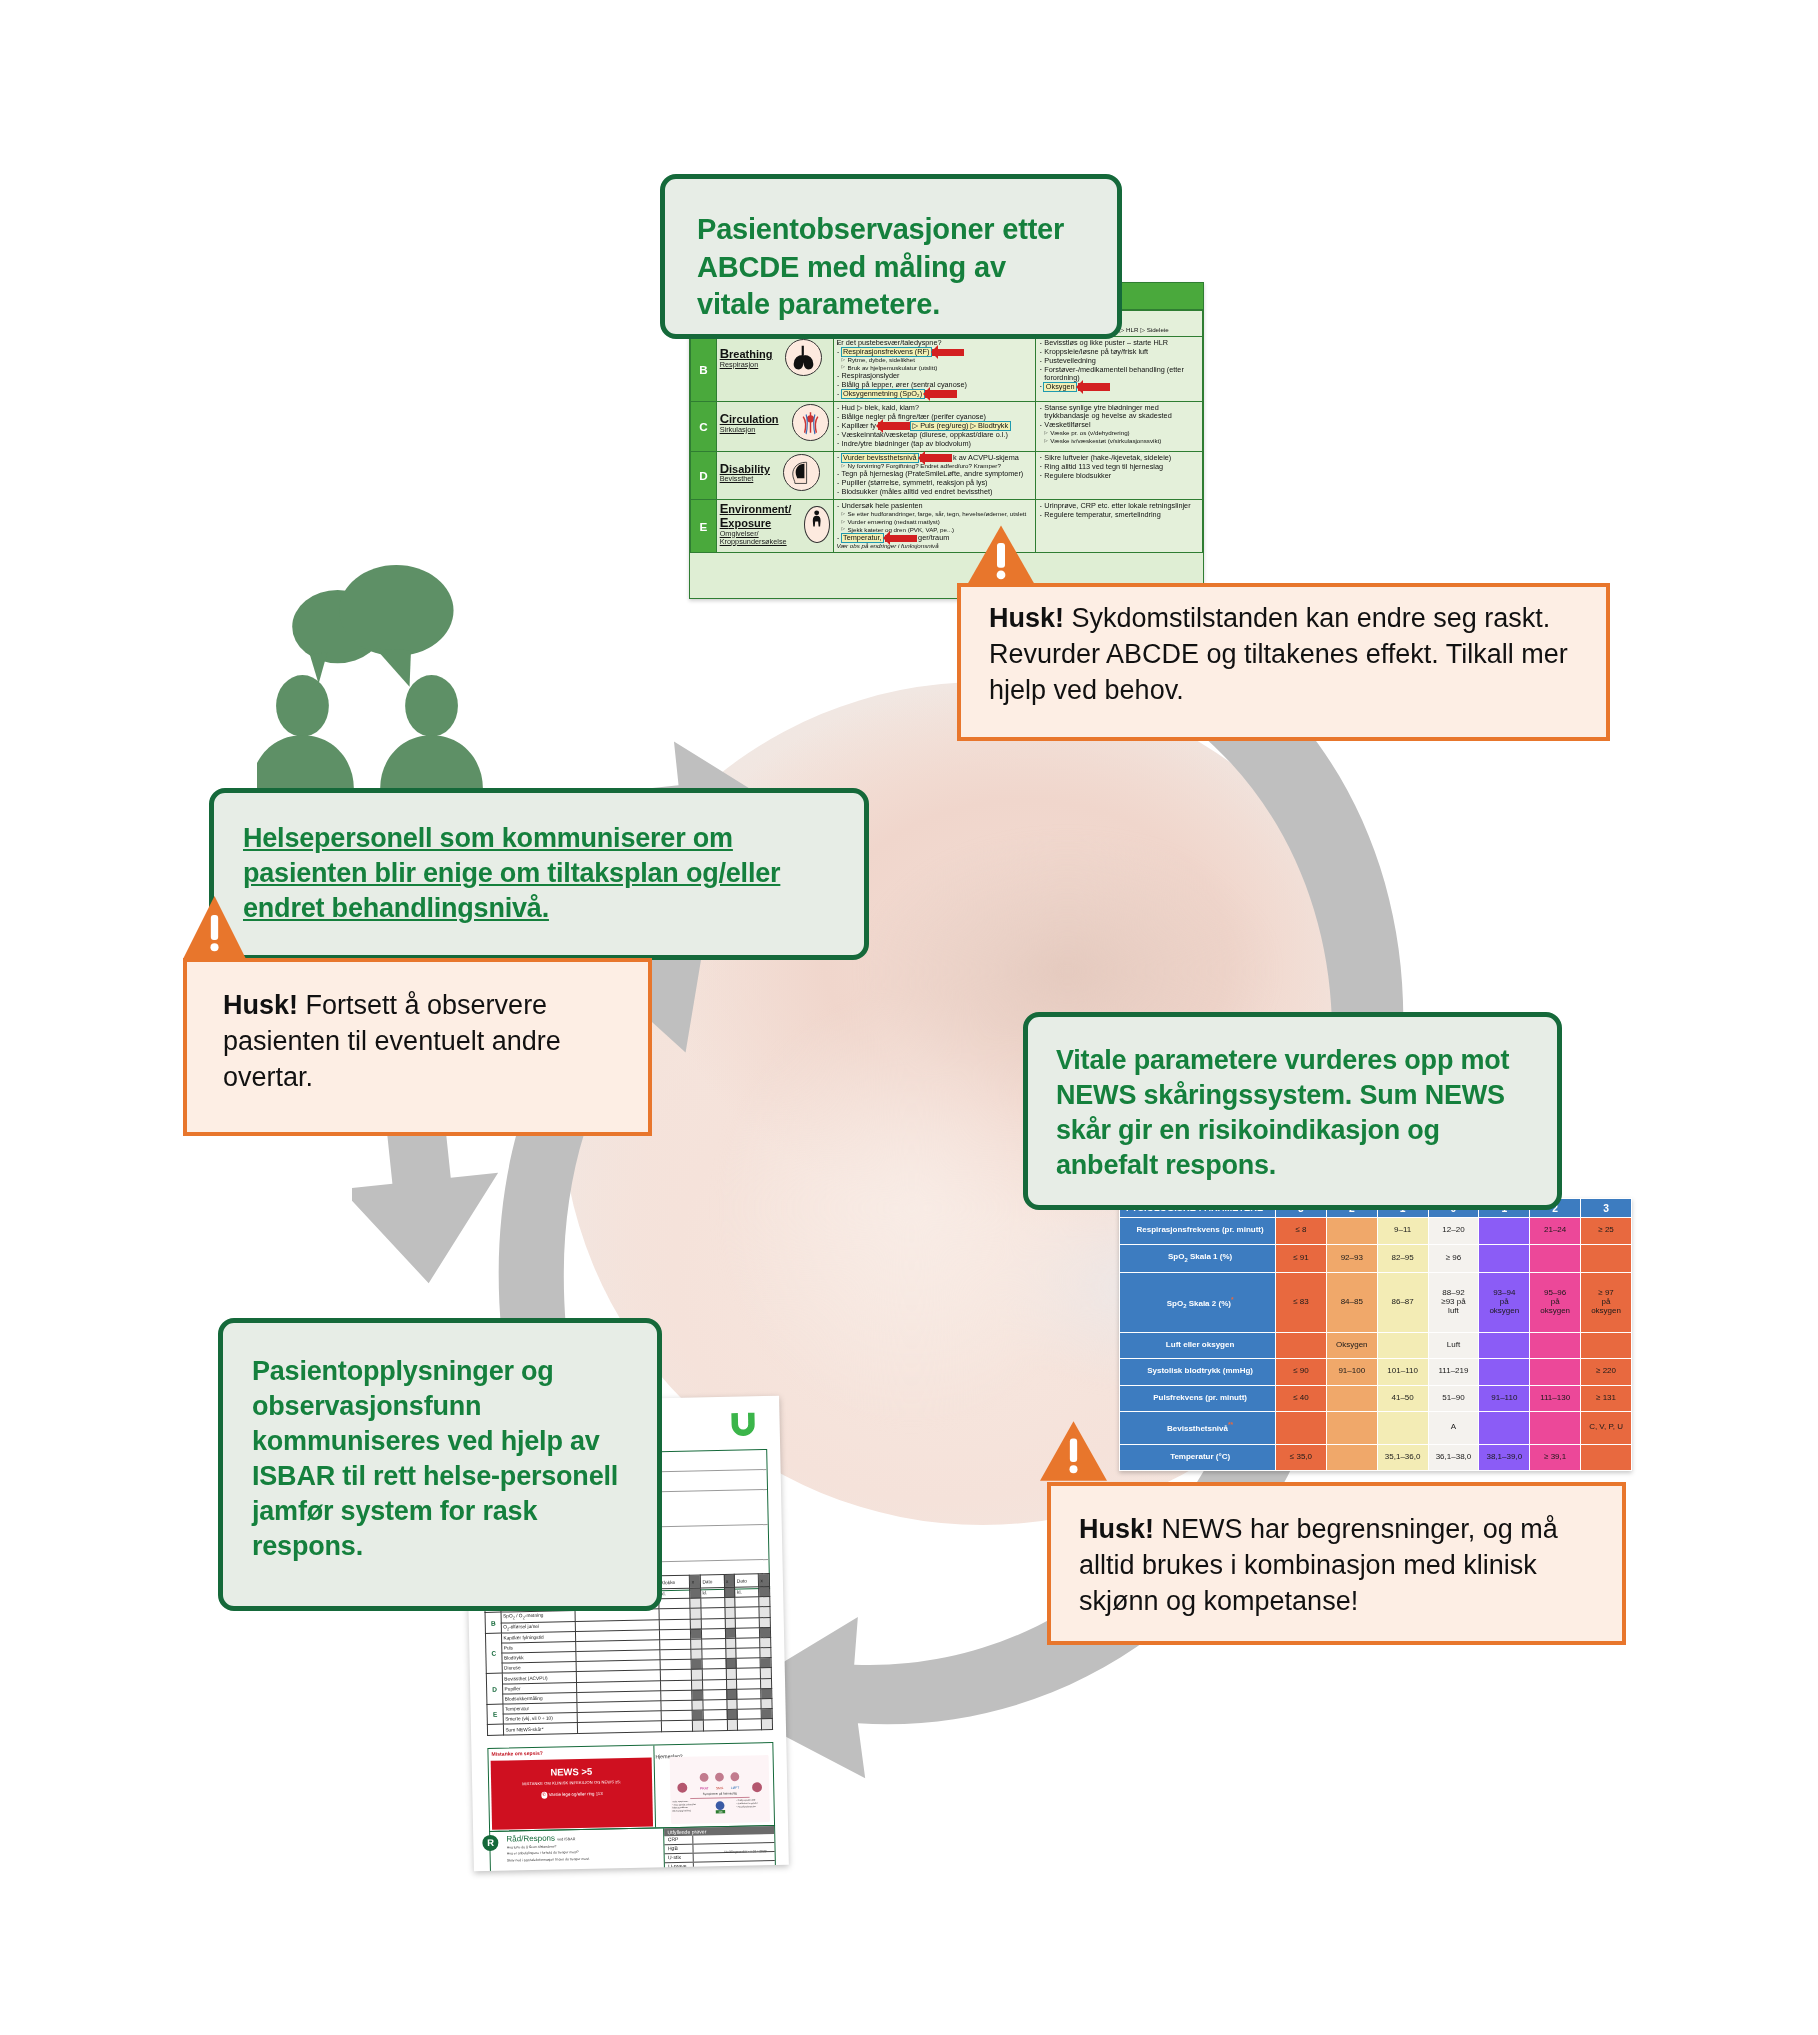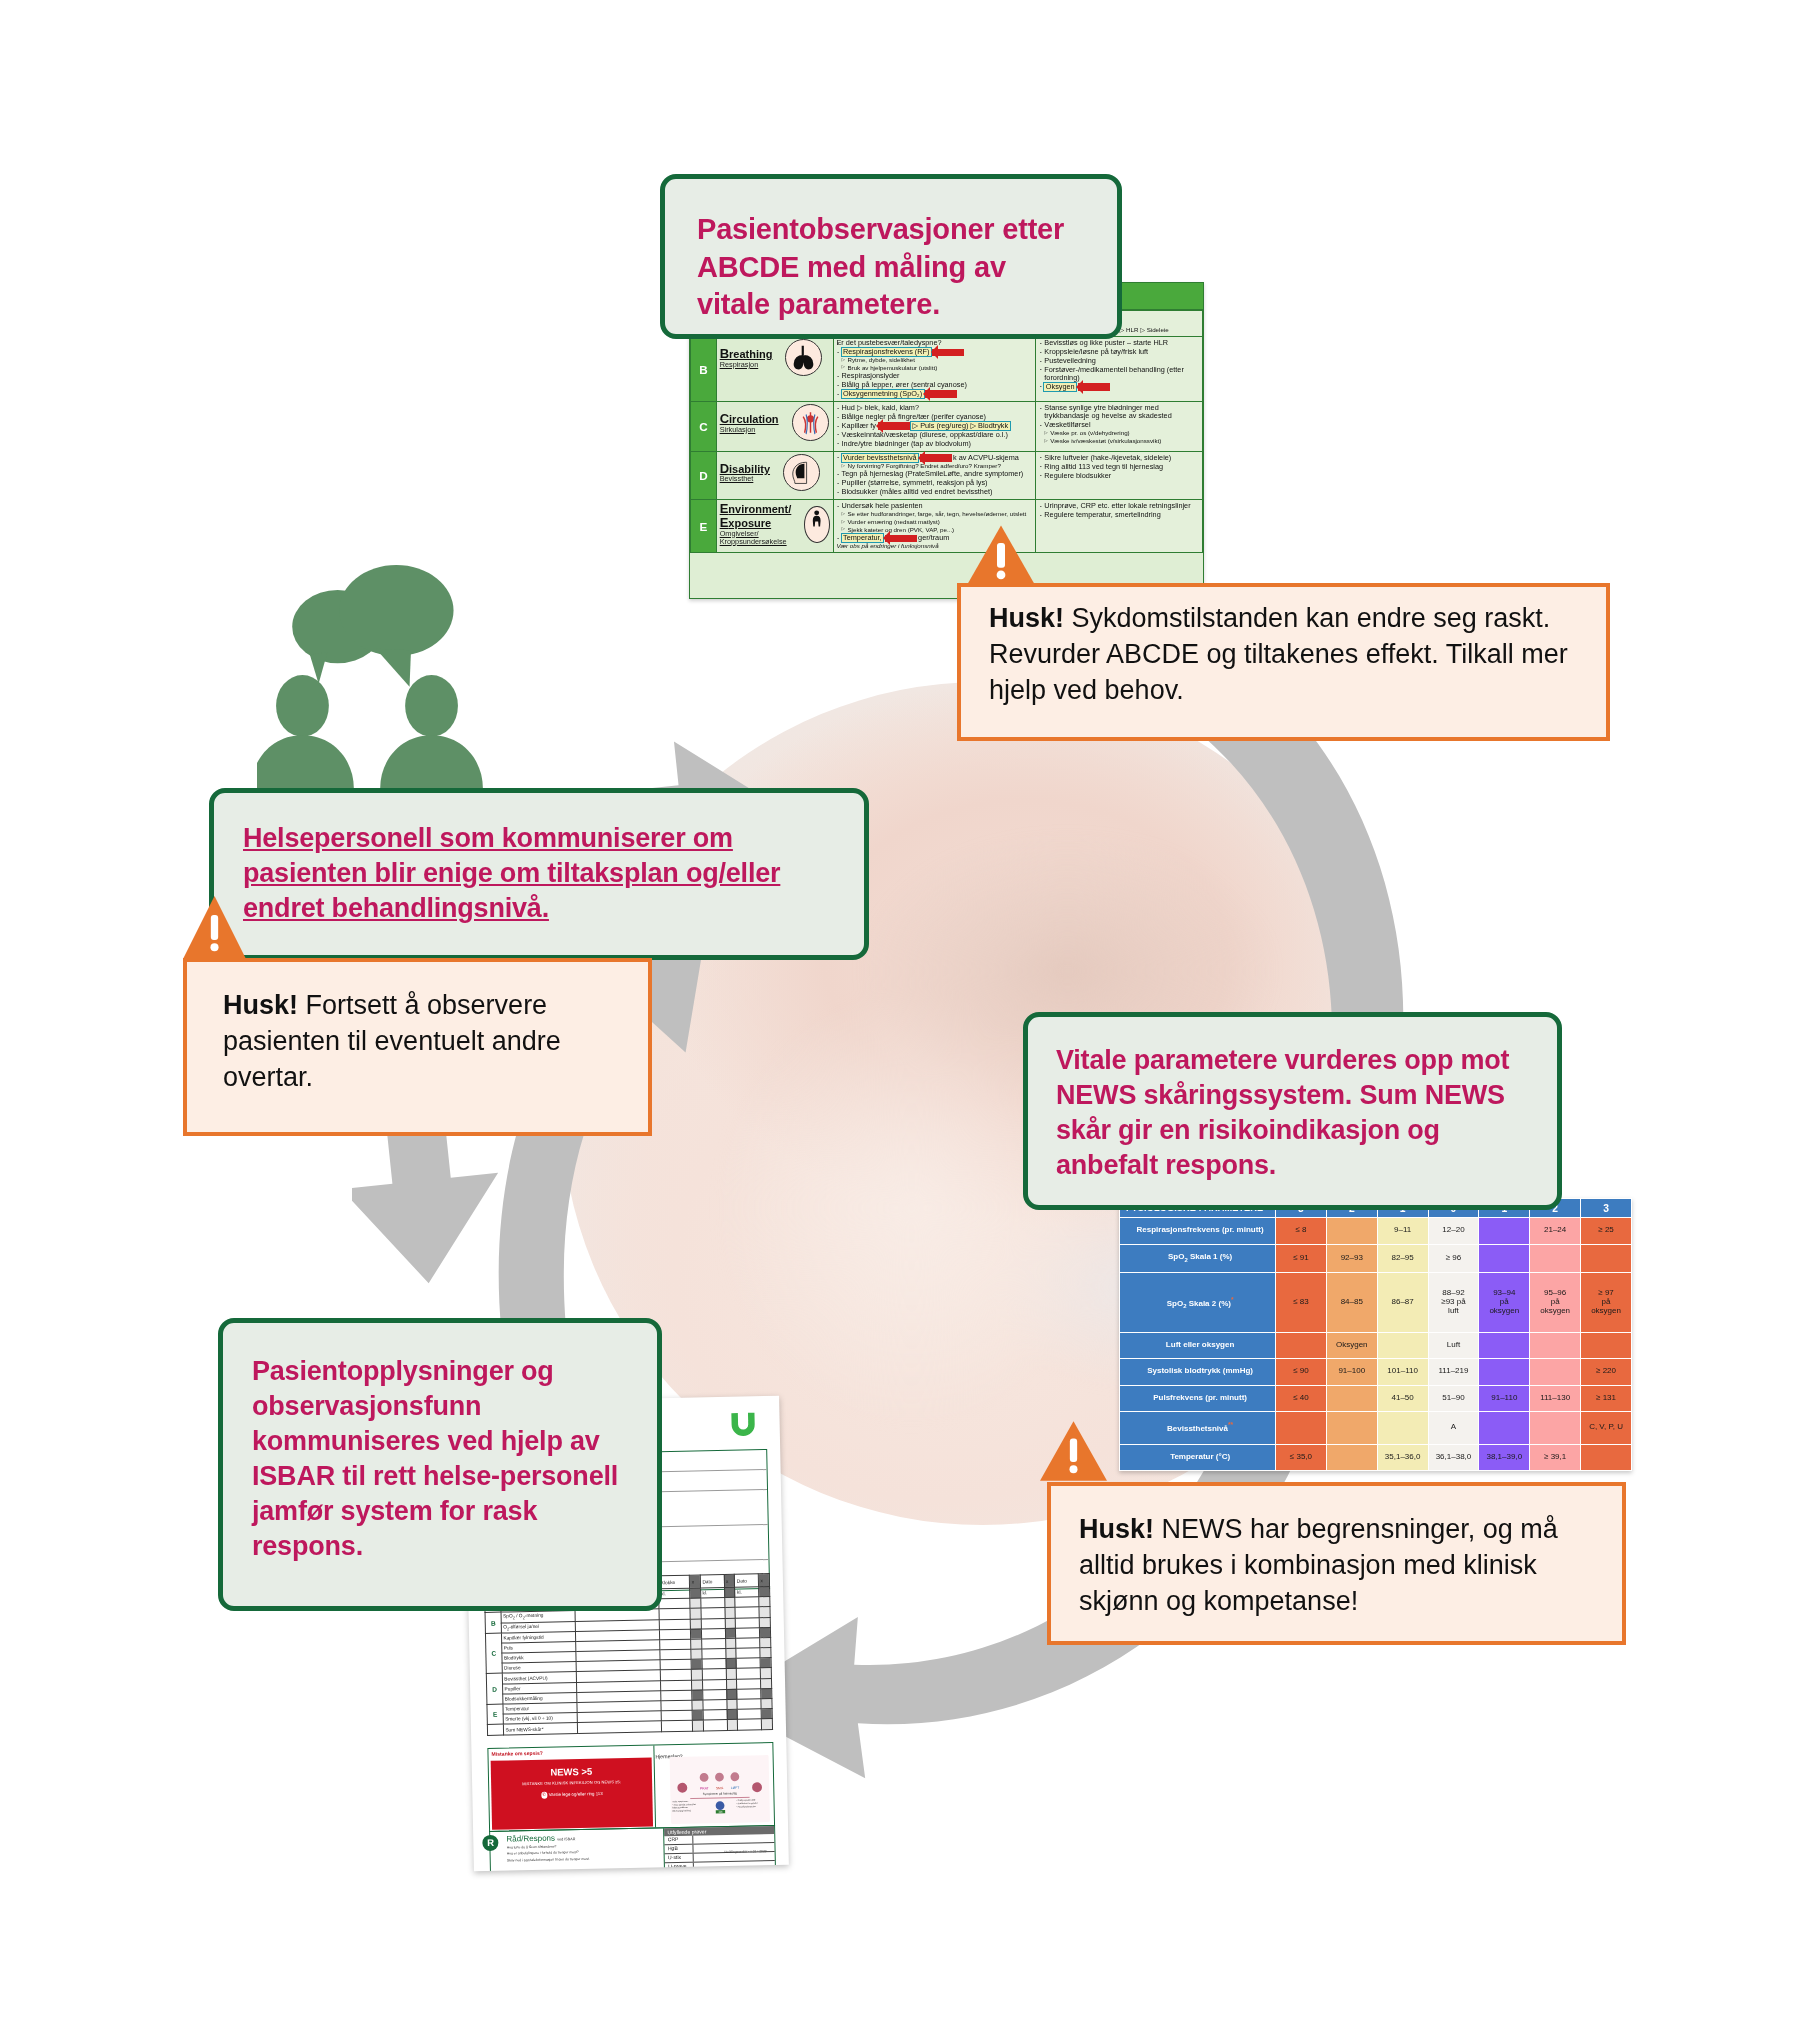--- a/index.html
+++ b/index.html
@@ -24,21 +24,21 @@
   .photo-shadow{position:absolute;left:469px;top:587px;width:455px;height:381px;border-radius:50% 50% 46% 54%;
     background:radial-gradient(ellipse at 50% 40%, rgba(222,206,201,.65) 0%, rgba(244,240,238,0) 70%);filter:blur(10.3px);}
   .ring{position:absolute;left:0;top:0;width:100%;height:100%;}
 
   
   #people{position:absolute;left:257px;top:546px;width:242px;height:242px;}
 
   
   .cal{position:absolute;box-sizing:border-box;}
   .green-box{background:#e7ede6;border:5.1px solid #15693a;border-radius:16px;
-    font-weight:700;line-height:1.30;letter-spacing:-0.2px;color:#be185d;}
+    font-weight:700;line-height:1.30;letter-spacing:-0.2px;color:#15803d;}
   .orange-box{background:#fdeee4;border:4.4px solid #e8762c;line-height:1.34;color:#111;}
   .orange-box b{font-weight:700;}
   .warn{position:absolute;width:70px;height:62px;}
 
   
   #abcde{position:absolute;left:689px;top:282px;width:513px;height:315px;
     background:#dfeed4;border:1.5px solid #2f7d32;box-shadow:0 1.5px 3.7px rgba(0,0,0,.18);
     font-size:8px;line-height:1.12;overflow:hidden;}
   #abcde .hdr{height:26px;background:#4aa93c;border-bottom:1.5px solid #2f7d32;}
   #abcde table{width:100%;border-collapse:collapse;table-layout:fixed;}
@@ -67,21 +67,21 @@
   #news{position:absolute;left:1119px;top:1198px;width:513px;height:273px;
     background:#fff;box-shadow:0 1.5px 4.4px rgba(0,0,0,.22);overflow:hidden;}
   #news table{width:100%;height:100%;border-collapse:separate;border-spacing:1.5px;table-layout:fixed;
     font-size:8px;}
   #news th{background:#3d7cc0;color:#fff;font-weight:700;text-align:center;font-size:10.3px;padding:3.7px 0;}
   #news th.plab{text-align:left;padding-left:5.9px;font-size:9.2px;letter-spacing:0.1px;}
   #news td.plab{background:#3d7cc0;color:#fff;text-align:center;padding-left:5.9px;font-size:8px;font-weight:600;margin-top:40px;}
   #news td{text-align:center;color:#1a1a1a;font-size:8px;padding:2.2px 0.7px;line-height:1.12;}
   #news col.c0{width:155px;}
   .s3a{background:#e8693f;} .s2a{background:#f0a86a;} .s1a{background:#f3ecb5;}
-  .s0{background:#f4f2ee;} .s1b{background:#8b5cf6;} .s2b{background:#fca5a5;} .s3b{background:#e8693f;}
+  .s0{background:#f4f2ee;} .s1b{background:#8b5cf6;} .s2b{background:#ec4899;} .s3b{background:#e8693f;}
   #news .sub{font-size:5.9px;vertical-align:sub;}
   #news .ast{color:#e8693f;font-size:6.6px;vertical-align:super;}
 
   
   #form{position:absolute;left:469px;top:1399px;width:315px;height:469px;background:#fff;
     box-shadow:0 2.2px 6.6px rgba(0,0,0,.25);transform:rotate(-1.2deg);overflow:hidden;}
   #form .sheet{position:absolute;left:10.3px;top:10.3px;right:10.3px;bottom:10.3px;background:#fff;}
   #form .fhead{position:relative;height:43px;}
   #form .ftitle{position:absolute;left:14.7px;top:10.3px;color:#15693a;font-size:11px;font-weight:400;}
   #form .logo{position:absolute;right:11.7px;top:4.4px;width:29px;height:26px;}

